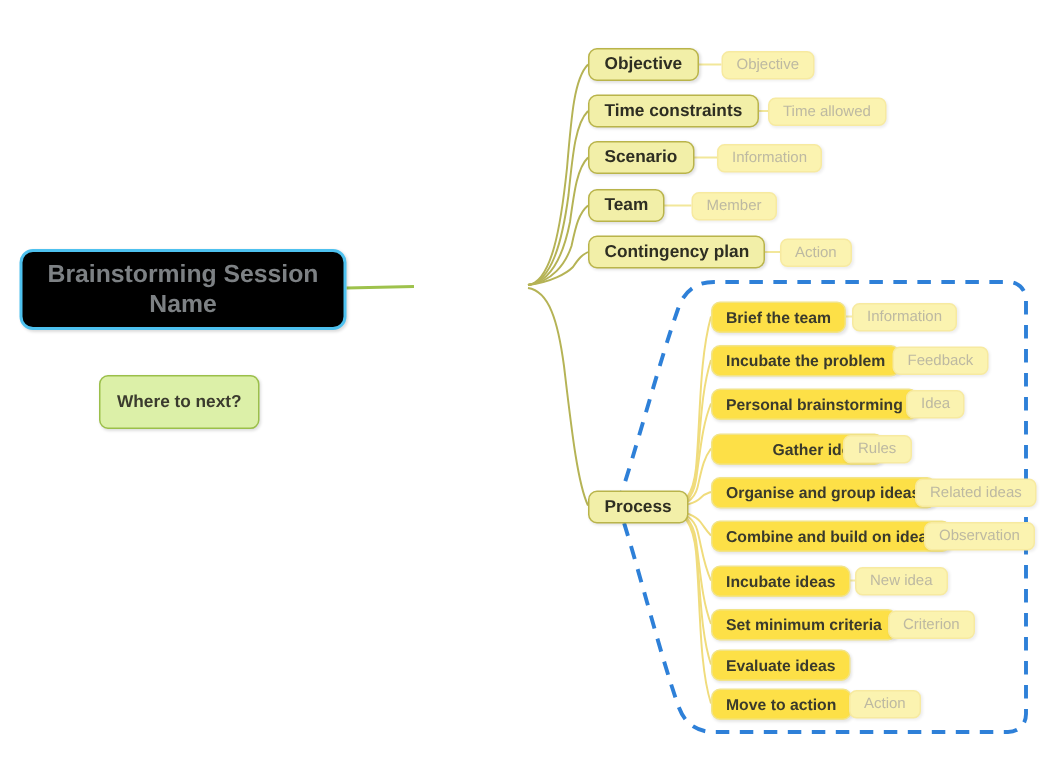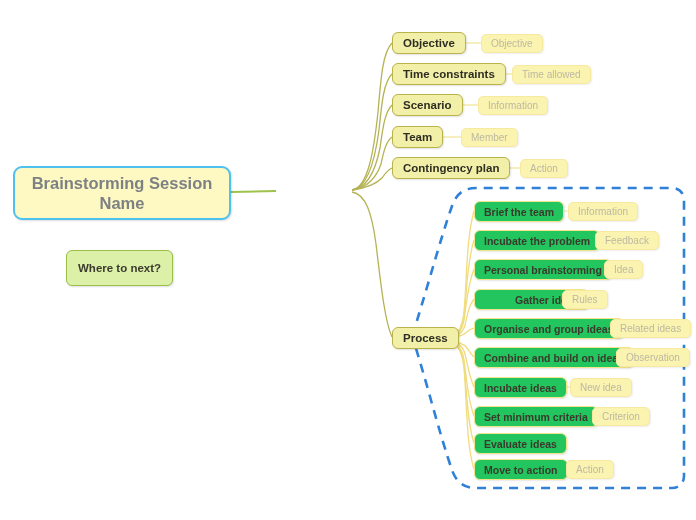--- a/index.html
+++ b/index.html
@@ -10,21 +10,21 @@
   }
   #canvas{position:absolute;inset:0;width:696px;height:520px;}
   #edges{position:absolute;left:0;top:0;width:696px;height:520px;pointer-events:none;}
 
   .node{position:absolute;box-sizing:border-box;display:flex;align-items:center;
         justify-content:center;white-space:nowrap;border-radius:7px;}
 
   
   .root{
     left:13px;top:166px;width:218px;height:54px;
-    background:#fef9c3;border:2px solid #4ec1ef;border-radius:9px;
+    background:#000000;border:2px solid #4ec1ef;border-radius:9px;
     color:#7d8184;font-weight:bold;font-size:16.5px;line-height:20px;
     text-align:center;flex-direction:column;
     box-shadow:1px 1px 2px rgba(0,0,0,.14);
   }
   .root span{display:block;}
 
   
   .note{
     left:66px;top:250px;height:36px;padding:0 11px;
     background:#dcf0a8;border:1px solid #9bbf4a;border-radius:6px;
@@ -44,21 +44,21 @@
   .branch{
     height:22px;padding:0 10px;
     background:#f2efa8;border:1px solid #b9b44a;border-radius:6px;
     color:#2e2e22;font-weight:bold;font-size:11.5px;
     box-shadow:1px 1px 2px rgba(0,0,0,.12);
   }
 
   
   .leaf{
     height:21px;padding:0 9px;
-    background:#22c55e;border:1px solid #f2e488;border-radius:6px;
+    background:#fde047;border:1px solid #f2e488;border-radius:6px;
     color:#3a3a2c;font-weight:bold;font-size:10.5px;
     box-shadow:1px 1px 2px rgba(0,0,0,.10);
   }
 
   
   .chip{
     height:19px;padding:0 9px;
     background:#fbf3b0;border:1px solid #f7eaa0;border-radius:5px;
     color:#bdb9a2;font-weight:normal;font-size:10px;
     box-shadow:1px 1px 2px rgba(0,0,0,.07);

